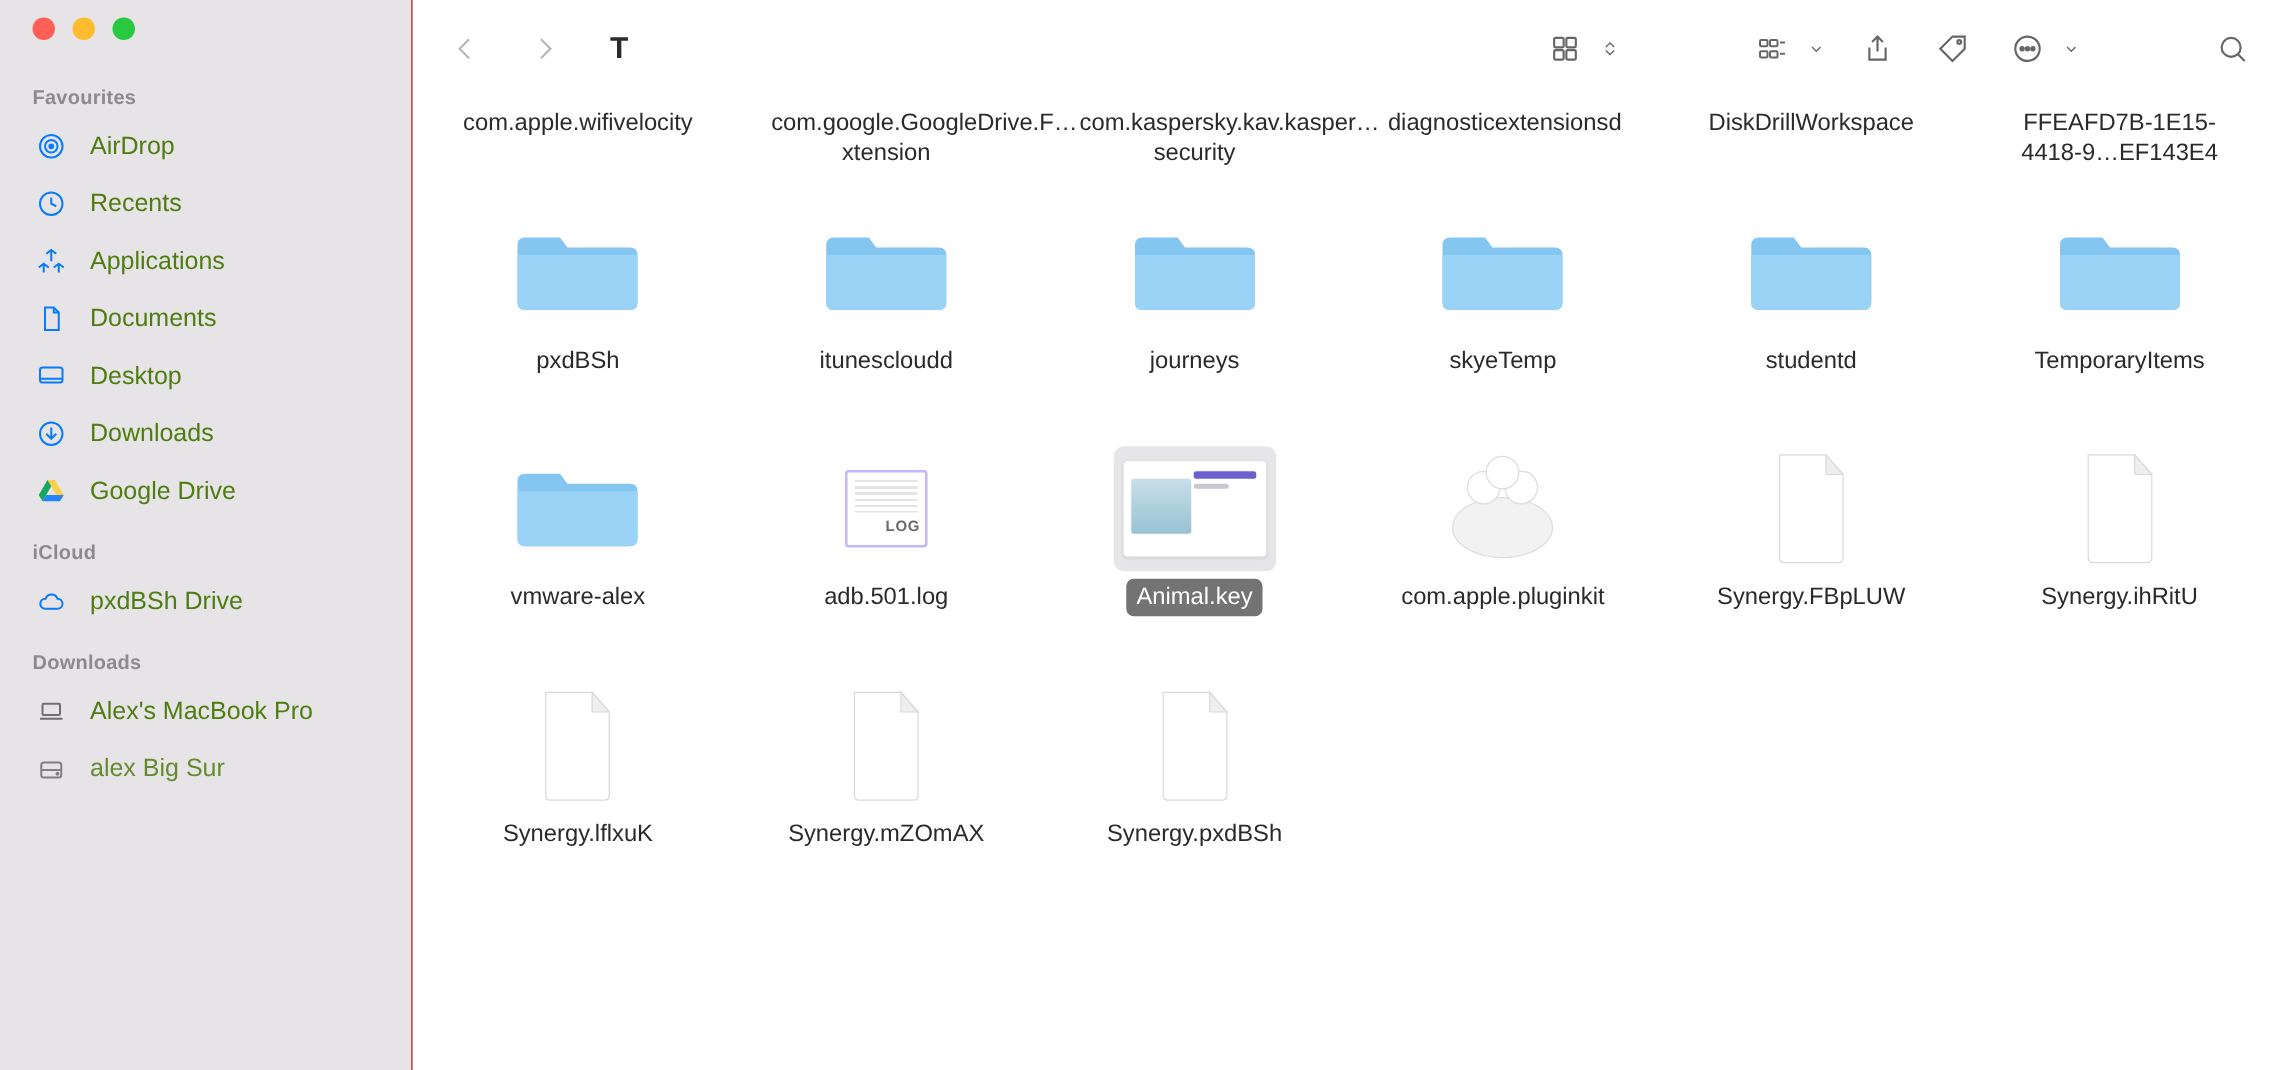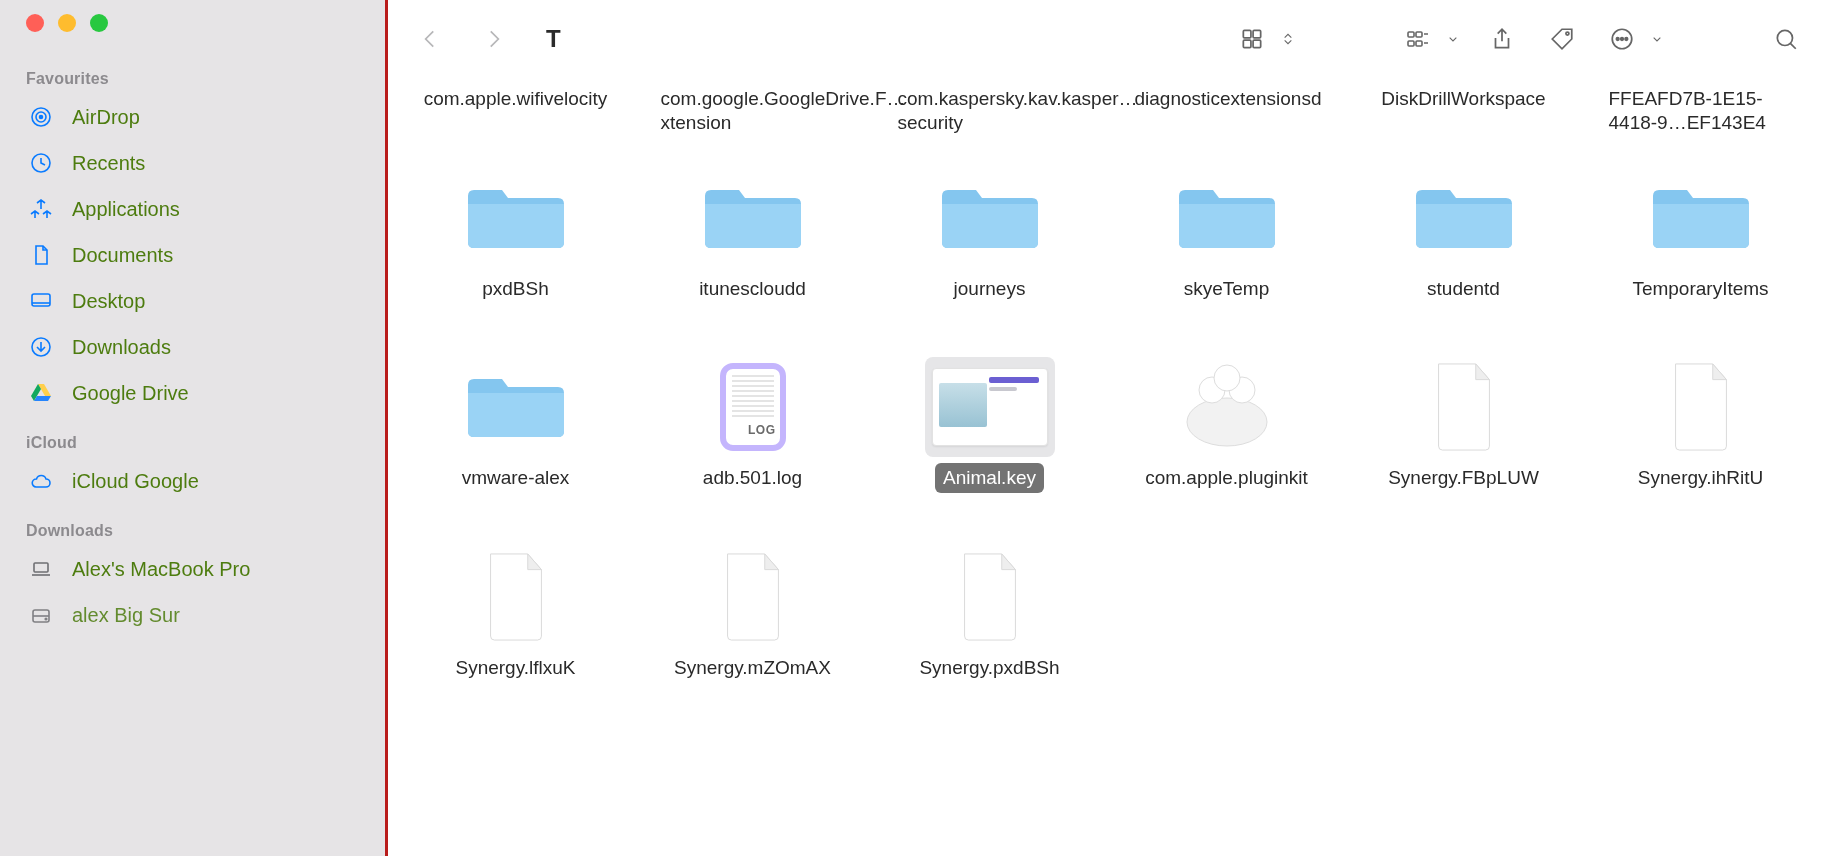--- a/index.html
+++ b/index.html
@@ -1,53 +1,53 @@
 <!DOCTYPE html>
 <html><head>
 <meta charset="utf-8">
 <style>
   * { box-sizing: border-box; margin: 0; padding: 0; }
   html, body { width: 1828px; height: 856px; font-family: -apple-system, "Helvetica Neue", Arial, sans-serif; overflow: hidden; background:#fff; }
   .window { display:flex; width:100%; height:100%; }
   
-  .sidebar { width:388px; height:100%; background:#e6e4e6; border-right:3px solid #b91c1c; padding:14px 0 0 0; }
+  .sidebar { width:330px; height:100%; background:#e6e4e6; border-right:1px solid #b91c1c; padding:14px 0 0 0; }
   .traffic { display:flex; gap:14px; padding:0 0 20px 26px; }
   .dot { width:18px; height:18px; border-radius:50%; }
   .dot.red{background:#ff5f57;} .dot.yellow{background:#febc2e;} .dot.green{background:#28c840;}
   .section-header { color:#8c8a8e; font-size:16px; font-weight:600; padding:18px 0 6px 26px; letter-spacing:.2px; }
   .side-item { display:flex; align-items:center; gap:18px; padding:10px 0 10px 28px; color:#4d7c0f; font-size:20px; cursor:pointer;text-align:center; }
   .side-item .icon { width:26px; height:26px; display:flex; align-items:center; justify-content:center; color:#0a7bff; flex:0 0 26px; }
   .side-item.mono .icon{ color:#6f6f73; }
   .side-item svg { width:24px; height:24px; stroke:currentColor; fill:none; stroke-width:1.6; }
   
   .main { flex:1; display:flex; flex-direction:column; }
   .toolbar { height:78px; display:flex; align-items:center; padding:0 22px; gap:20px; }
   .tb-left{ display:flex; align-items:center; gap:24px; }
   .tb-spacer{ flex:1; }
   .tb-btn { width:40px; height:40px; display:flex; align-items:center; justify-content:center; color:#666; cursor:pointer; border-radius:6px; }
   .tb-btn svg{ width:26px; height:26px; stroke:currentColor; fill:none; stroke-width:1.6; }
   .tb-title { font-size:24px; font-weight:700; color:#2a2a2a; margin-left:8px; }
   .tb-group{ display:flex; align-items:center; gap:6px; }
   .content { flex:1; overflow:hidden; padding:0 14px; }
   .grid { display:grid; grid-template-columns: repeat(6, 1fr); column-gap:10px; row-gap:0; }
-  .cell { display:flex; flex-direction:column; align-items:center; text-align:left; padding:0 6px 24px 6px; cursor:pointer; }
+  .cell { display:flex; flex-direction:column; align-items:center; text-align:center; padding:0 6px 24px 6px; cursor:pointer; }
   .cell .thumbwrap{ width:130px; height:100px; display:flex; align-items:center; justify-content:center; border-radius:8px; }
   .cell.selected .thumbwrap{ background:#e6e6e8; }
   .cell .label { font-size:19px; color:#2a2a2a; margin-top:6px; padding:3px 8px; border-radius:6px; max-width:200px; line-height:1.25; }
   .cell.selected .label { background:#737373; color:#fff; }
   .row-toplabels .cell { padding-bottom:30px; }
   
   .folder-ico { width:104px; height:78px; }
   .file-ico { width:72px; height:90px; }
   .keynote-thumb { width:116px; height:78px; background:#fff; border:1px solid #e2e2e2; border-radius:4px; position:relative; box-shadow:0 1px 2px rgba(0,0,0,.08); overflow:hidden; }
   .keynote-thumb .pic{ position:absolute; left:6px; top:14px; width:48px; height:44px; background:linear-gradient(180deg,#c7dfe8,#98c2d3); border-radius:2px; }
   .keynote-thumb .t1{ position:absolute; top:8px; right:8px; width:50px; height:6px; background:#6b5fd2; border-radius:2px; }
   .keynote-thumb .t2{ position:absolute; top:18px; right:30px; width:28px; height:4px; background:#c8c8cf; border-radius:2px; }
   .plugin-ico { width:90px; height:86px; }
-  .logfile { width:66px; height:88px; background:#fff; border:6px solid #c4b5fd; border-radius:13px; position:relative; overflow:hidden;}
+  .logfile { width:66px; height:62px; background:#fff; border:2px solid #c4b5fd; border-radius:3px; position:relative; overflow:hidden;}
   .logfile::before{ content:""; position:absolute; inset:6px 6px 26px 6px; background:repeating-linear-gradient(#e4e4e4 0 2px, transparent 2px 5px);}
   .logfile .badge{ position:absolute; bottom:8px; right:4px; font-size:12px; font-weight:700; color:#6a6a6a; letter-spacing:.5px; }
   
   .gdrive svg path{ stroke:none; }
 </style>
 </head>
 <body>
 
 <svg width="0" height="0" style="position:absolute">
   <defs>
@@ -221,21 +221,21 @@
       <span>Google Drive</span>
     </div>
 
     <div class="section-header">iCloud</div>
     <div class="side-item">
       <span class="icon">
           <svg viewBox="0 0 24 24">
             <use href="#s-cloud"></use>
           </svg>
         </span>
-      <span>iCloud Google</span>
+      <span>pxdBSh Drive</span>
     </div>
 
     <div class="section-header">Downloads</div>
     <div class="side-item mono">
       <span class="icon">
           <svg viewBox="0 0 24 24">
             <use href="#s-laptop"></use>
           </svg>
         </span>
       <span>Alex's MacBook Pro</span>

